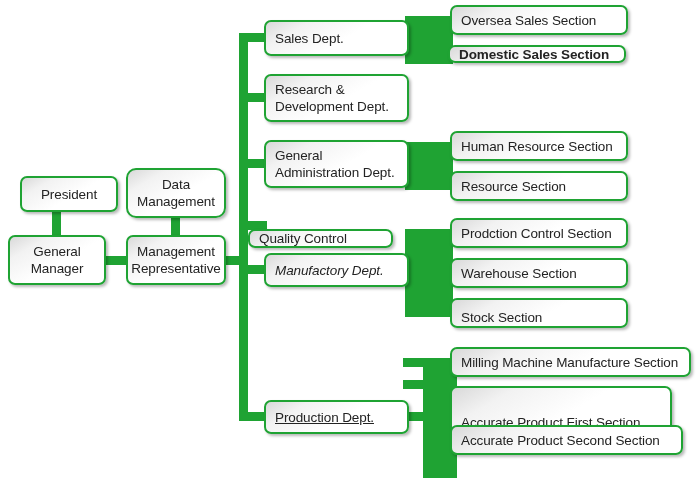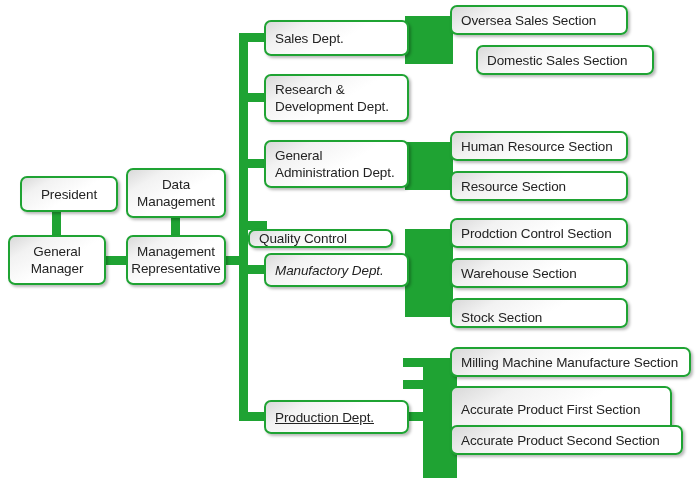--- a/index.html
+++ b/index.html
@@ -66,21 +66,21 @@
     <div class="conn" style="left: 403px; top: 358px; width: 26px; height: 9px; background: rgb(31, 163, 51);"></div>
     <div class="conn" style="left: 403px; top: 380px; width: 26px; height: 9px; background: rgb(31, 163, 51);"></div>
     <div class="conn" style="left: 403px; top: 412px; width: 26px; height: 9px; background: rgb(31, 163, 51);"></div>
     <div class="node center" style="left: 8px; top: 176px; width: 98px; height: 36px; border-color: rgb(31, 163, 51); color: rgb(35, 35, 35); margin-left: 12px;">
       <span class="ln">President</span>
     </div>
     <div class="node center" style="left: 8px; top: 235px; width: 98px; height: 50px; border-color: rgb(31, 163, 51); color: rgb(35, 35, 35);">
       <span class="ln">General</span>
       <span class="ln">Manager</span>
     </div>
-    <div class="node center" style="left: 126px; top: 168px; width: 100px; height: 50px; border-color: rgb(31, 163, 51); color: rgb(35, 35, 35);">
+    <div class="node center" style="left: 126px; top: 168px; width: 100px; height: 50px; border-color: rgb(31, 163, 51); color: rgb(35, 35, 35); border-radius: 10px;">
       <span class="ln">Data</span>
       <span class="ln">Management</span>
     </div>
     <div class="node center" style="left: 126px; top: 235px; width: 100px; height: 50px; border-color: rgb(31, 163, 51); color: rgb(35, 35, 35);">
       <span class="ln">Management</span>
       <span class="ln">Representative</span>
     </div>
     <div class="node left" style="left: 264px; top: 20px; width: 145px; height: 36px; border-color: rgb(31, 163, 51); color: rgb(35, 35, 35);">
       <span class="ln">Sales Dept.</span>
     </div>
@@ -97,40 +97,40 @@
     </div>
     <div class="node left" style="left: 264px; top: 253px; width: 145px; height: 34px; border-color: rgb(31, 163, 51); color: rgb(35, 35, 35); font-style: italic;">
       <span class="ln">Manufactory Dept.</span>
     </div>
     <div class="node left" style="left: 264px; top: 400px; width: 145px; height: 34px; border-color: rgb(31, 163, 51); color: rgb(35, 35, 35); text-decoration: underline;">
       <span class="ln">Production Dept.</span>
     </div>
     <div class="node left" style="left: 450px; top: 5px; width: 178px; height: 30px; border-color: rgb(31, 163, 51); color: rgb(35, 35, 35);">
       <span class="ln">Oversea Sales Section</span>
     </div>
-    <div class="node left" style="left: 476px; top: 45px; width: 178px; height: 30px; border-color: rgb(31, 163, 51); color: rgb(35, 35, 35);">
+    <div class="node left" style="left: 448px; top: 45px; width: 178px; height: 18px; border-color: rgb(31, 163, 51); color: rgb(35, 35, 35); font-weight: bold;">
       <span class="ln">Domestic Sales Section</span>
     </div>
     <div class="node left" style="left: 450px; top: 131px; width: 178px; height: 30px; border-color: rgb(31, 163, 51); color: rgb(35, 35, 35);">
       <span class="ln">Human Resource Section</span>
     </div>
     <div class="node left" style="left: 450px; top: 171px; width: 178px; height: 30px; border-color: rgb(31, 163, 51); color: rgb(35, 35, 35);">
       <span class="ln">Resource Section</span>
     </div>
     <div class="node left" style="left: 450px; top: 218px; width: 178px; height: 30px; border-color: rgb(31, 163, 51); color: rgb(35, 35, 35);">
       <span class="ln">Prodction Control Section</span>
     </div>
     <div class="node left" style="left: 450px; top: 258px; width: 178px; height: 30px; border-color: rgb(31, 163, 51); color: rgb(35, 35, 35);">
       <span class="ln">Warehouse Section</span>
     </div>
     <div class="node left" style="left: 450px; top: 298px; width: 178px; height: 30px; border-color: rgb(31, 163, 51); color: rgb(35, 35, 35); justify-content: flex-end;">
       <span class="ln">Stock Section</span>
     </div>
     <div class="node left" style="left: 450px; top: 347px; width: 241px; height: 30px; border-color: rgb(31, 163, 51); color: rgb(35, 35, 35);">
       <span class="ln">Milling Machine Manufacture Section</span>
     </div>
-    <div class="node left" style="left: 450px; top: 386px; width: 222px; height: 47px; border-color: rgb(31, 163, 51); color: rgb(35, 35, 35);">
+    <div class="node left" style="left: 450px; top: 386px; width: 222px; height: 47px; border-color: rgb(31, 163, 51); color: rgb(35, 35, 35); justify-content: flex-end;">
       <span class="ln">Accurate Product First Section</span>
     </div>
     <div class="node left" style="left: 450px; top: 425px; width: 233px; height: 30px; border-color: rgb(31, 163, 51); color: rgb(35, 35, 35);">
       <span class="ln">Accurate Product Second Section</span>
     </div>
   </div>
 
 </body></html>

